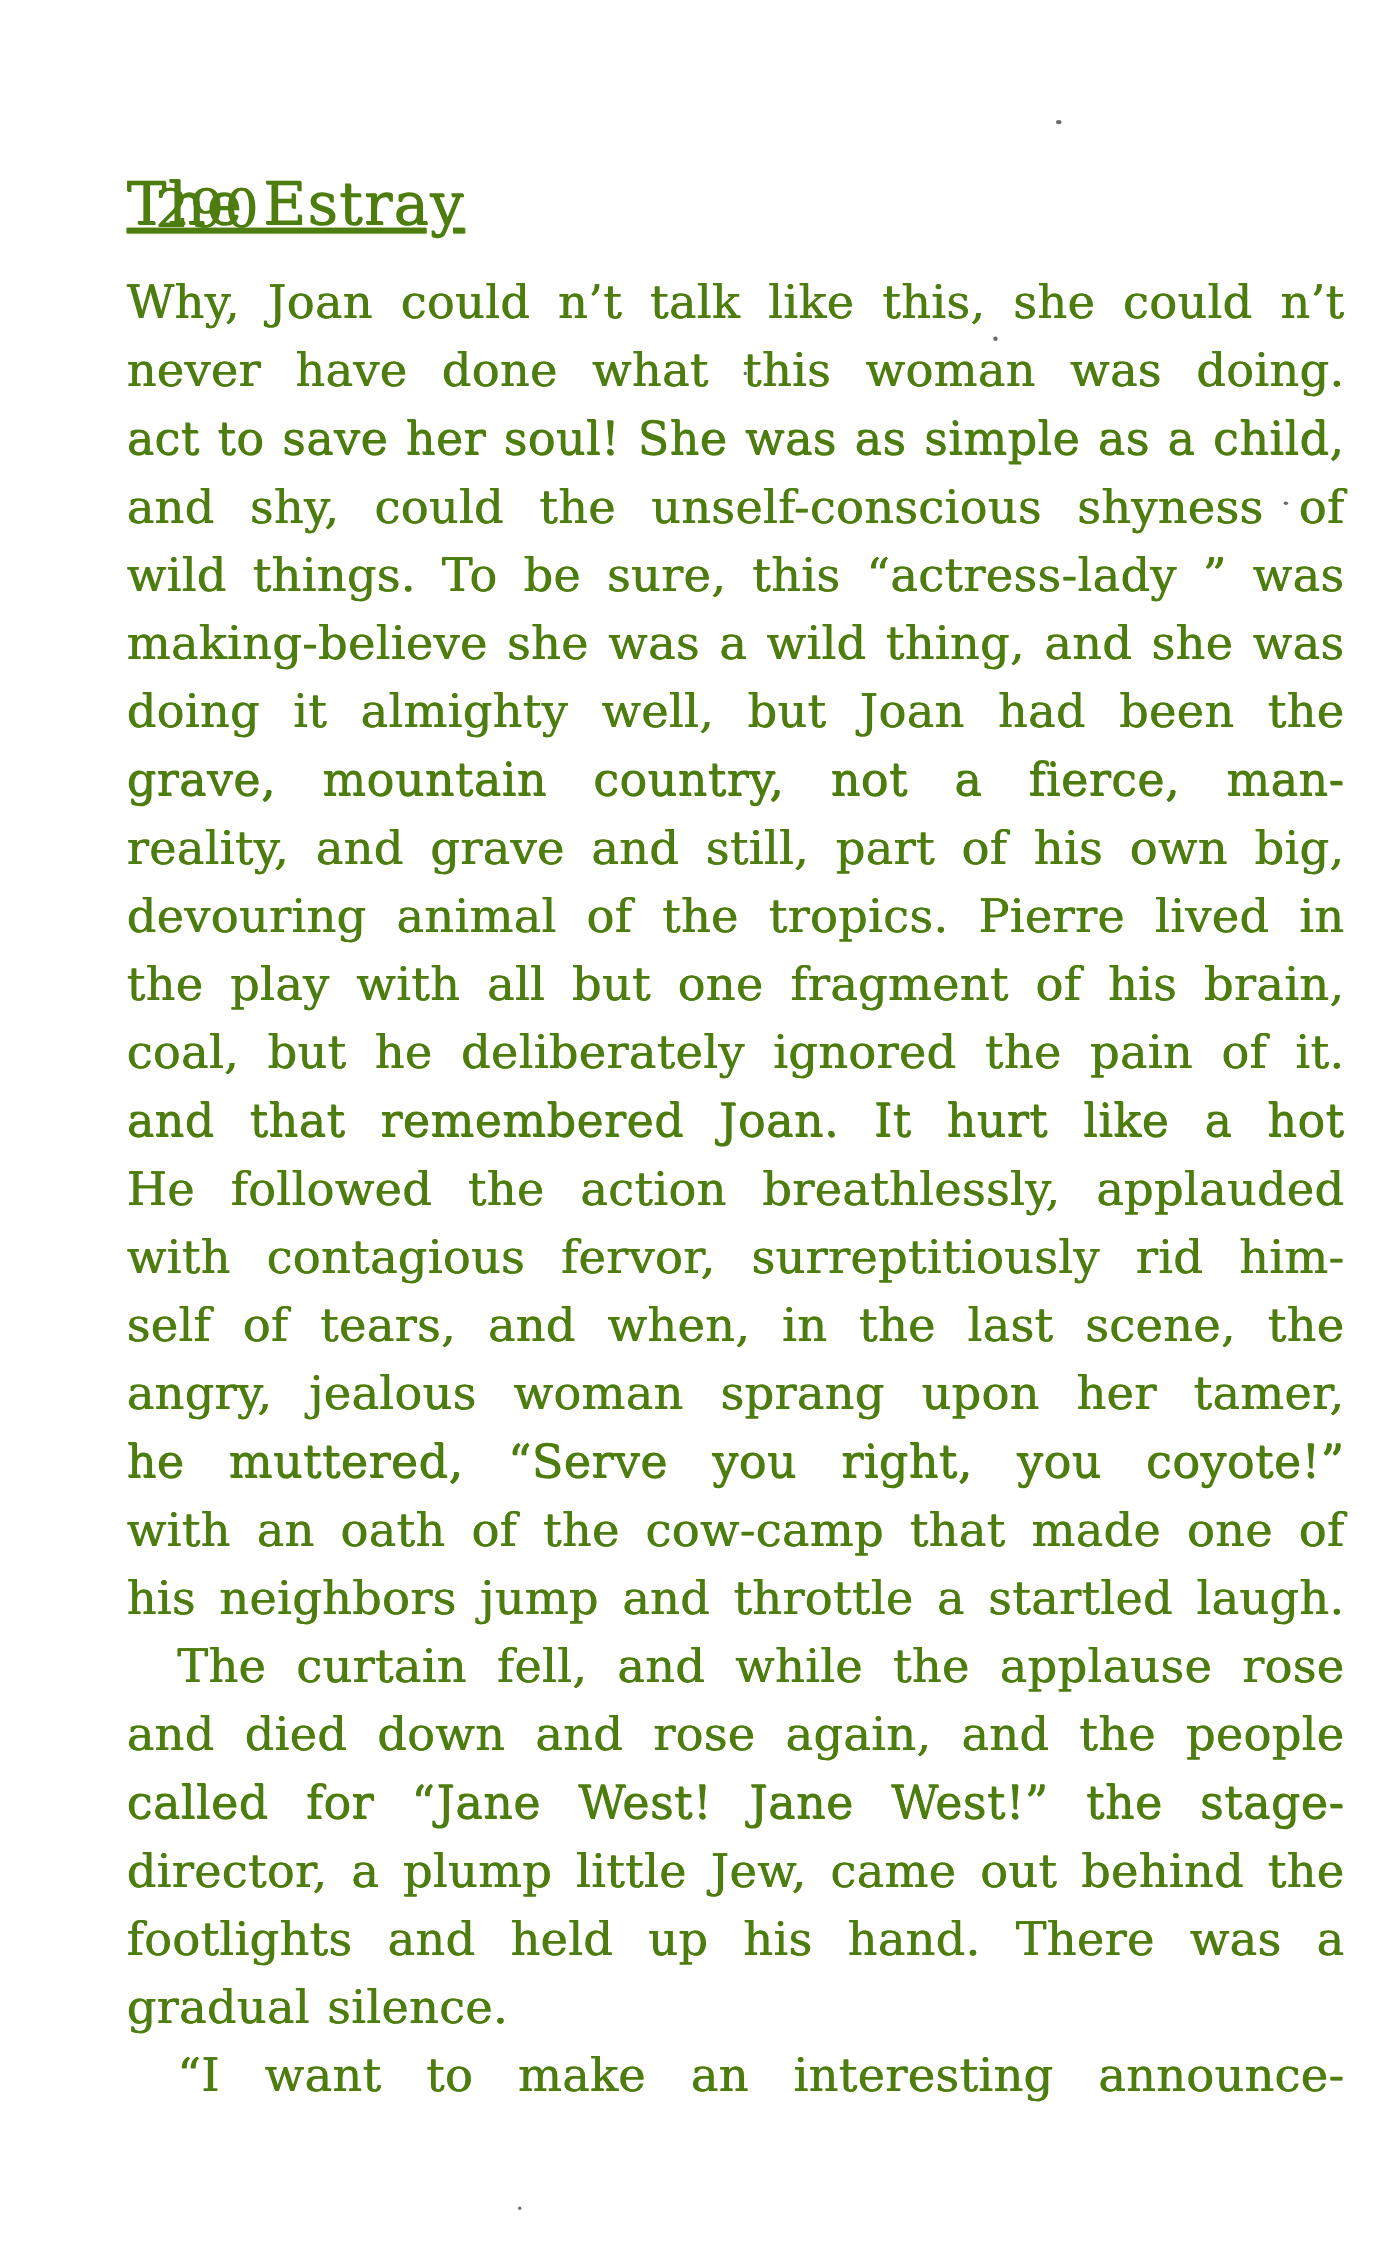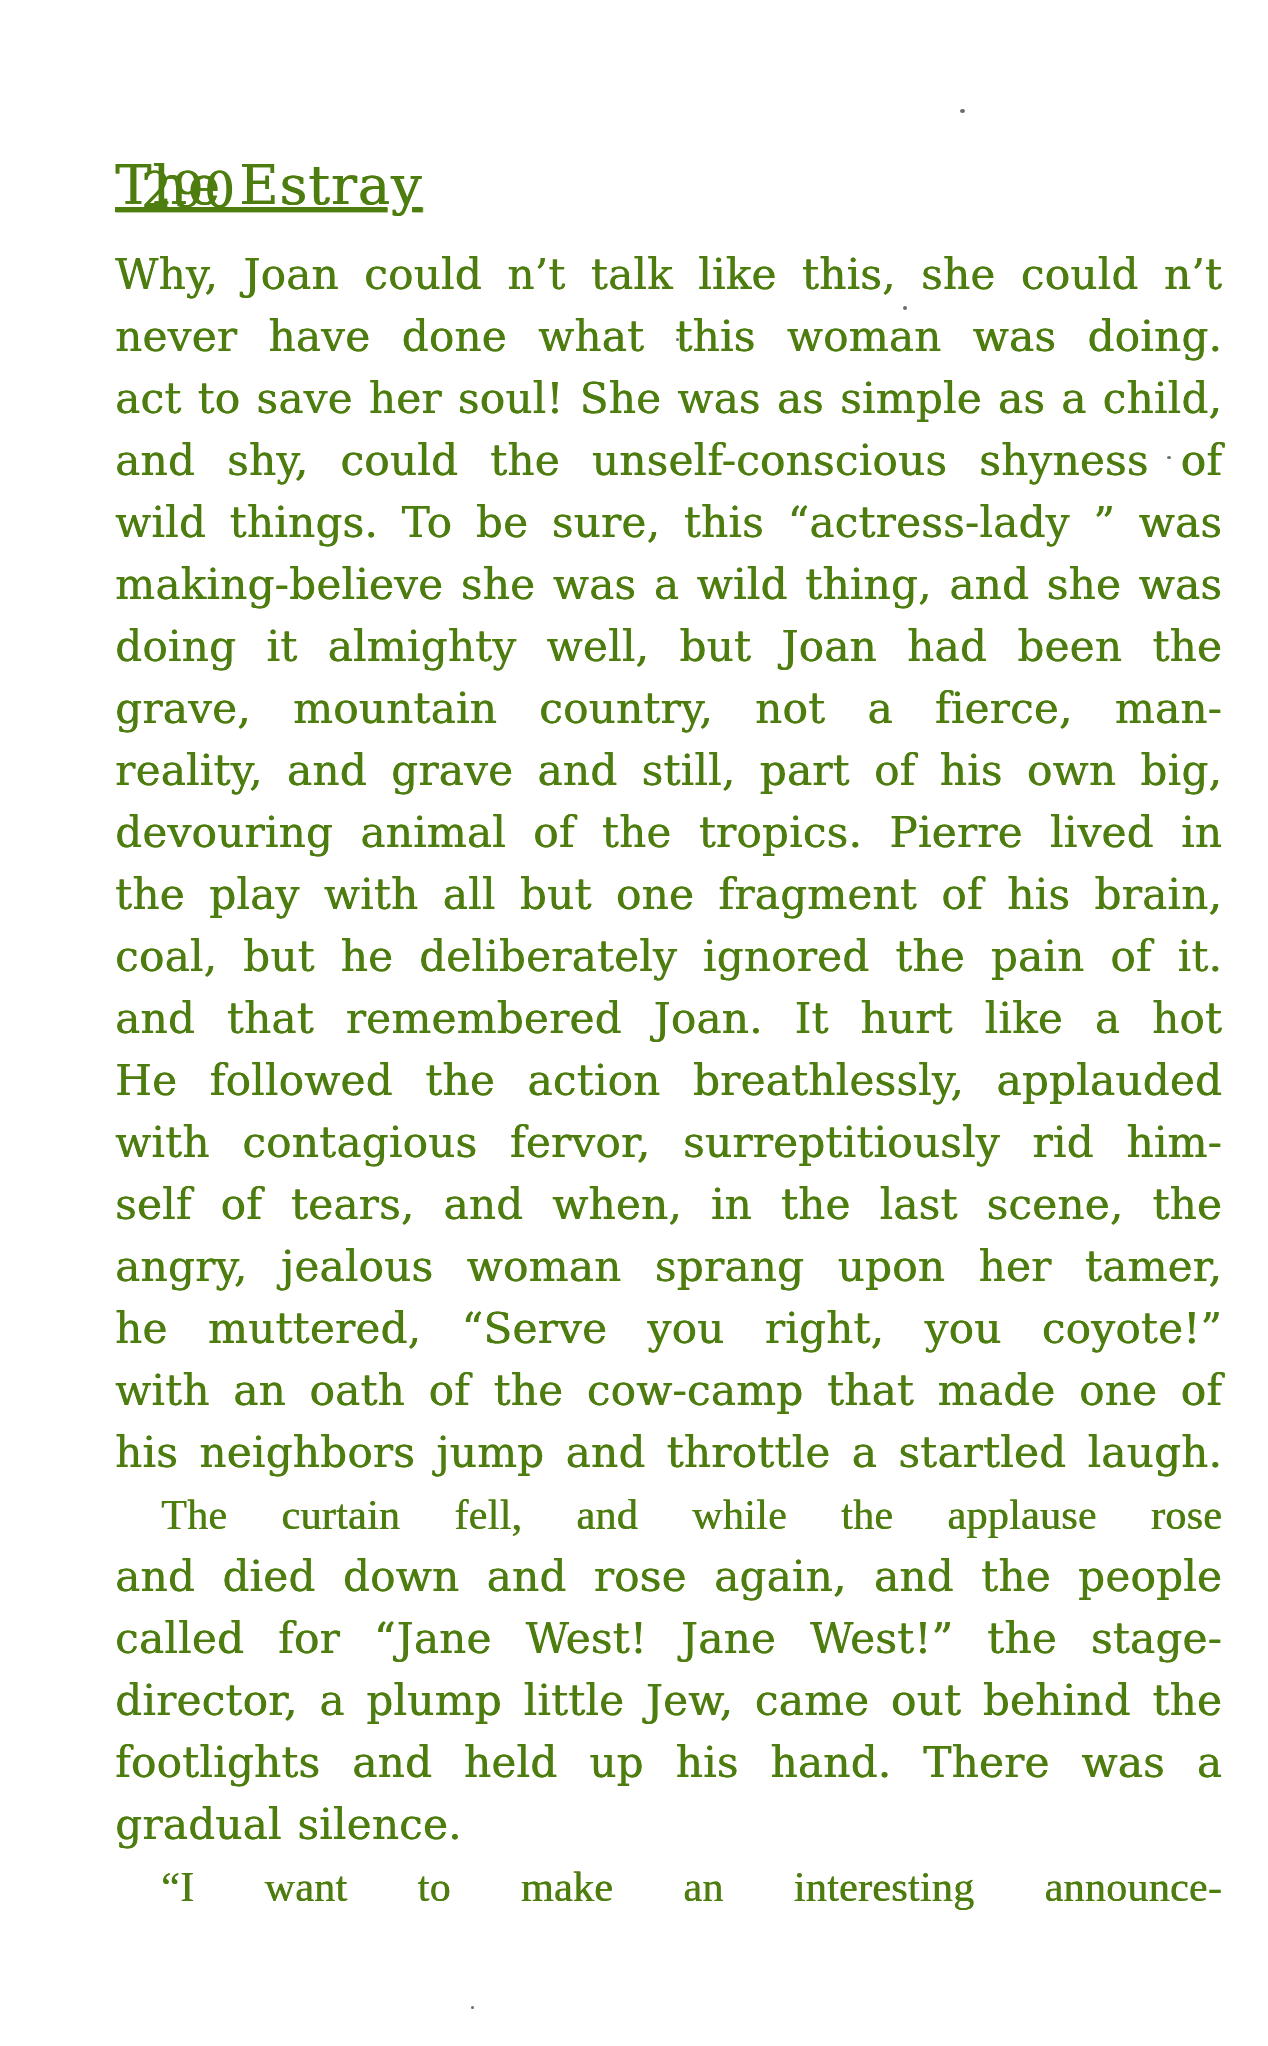--- a/index.html
+++ b/index.html
@@ -57,21 +57,21 @@
     height: 62px;
     line-height: 62px;
     text-align: justify;
     text-align-last: justify;
     word-spacing: 2px;
     letter-spacing: 0.3px;
     text-shadow: 0.6px 0.3px 0 currentColor;
     overflow: visible;
     white-space: nowrap;
   }
-  .line.indent { padding-left: 46px; font-family: Liberation Serif, serif; }
+  .line.indent { padding-left: 46px; }
   .line.no-just {
     text-align: center;
     text-align-last: left;
   }
   
   .speck {
     position: absolute;
     background: #1c1c1c;
     border-radius: 50%;
     opacity: 0.65;

